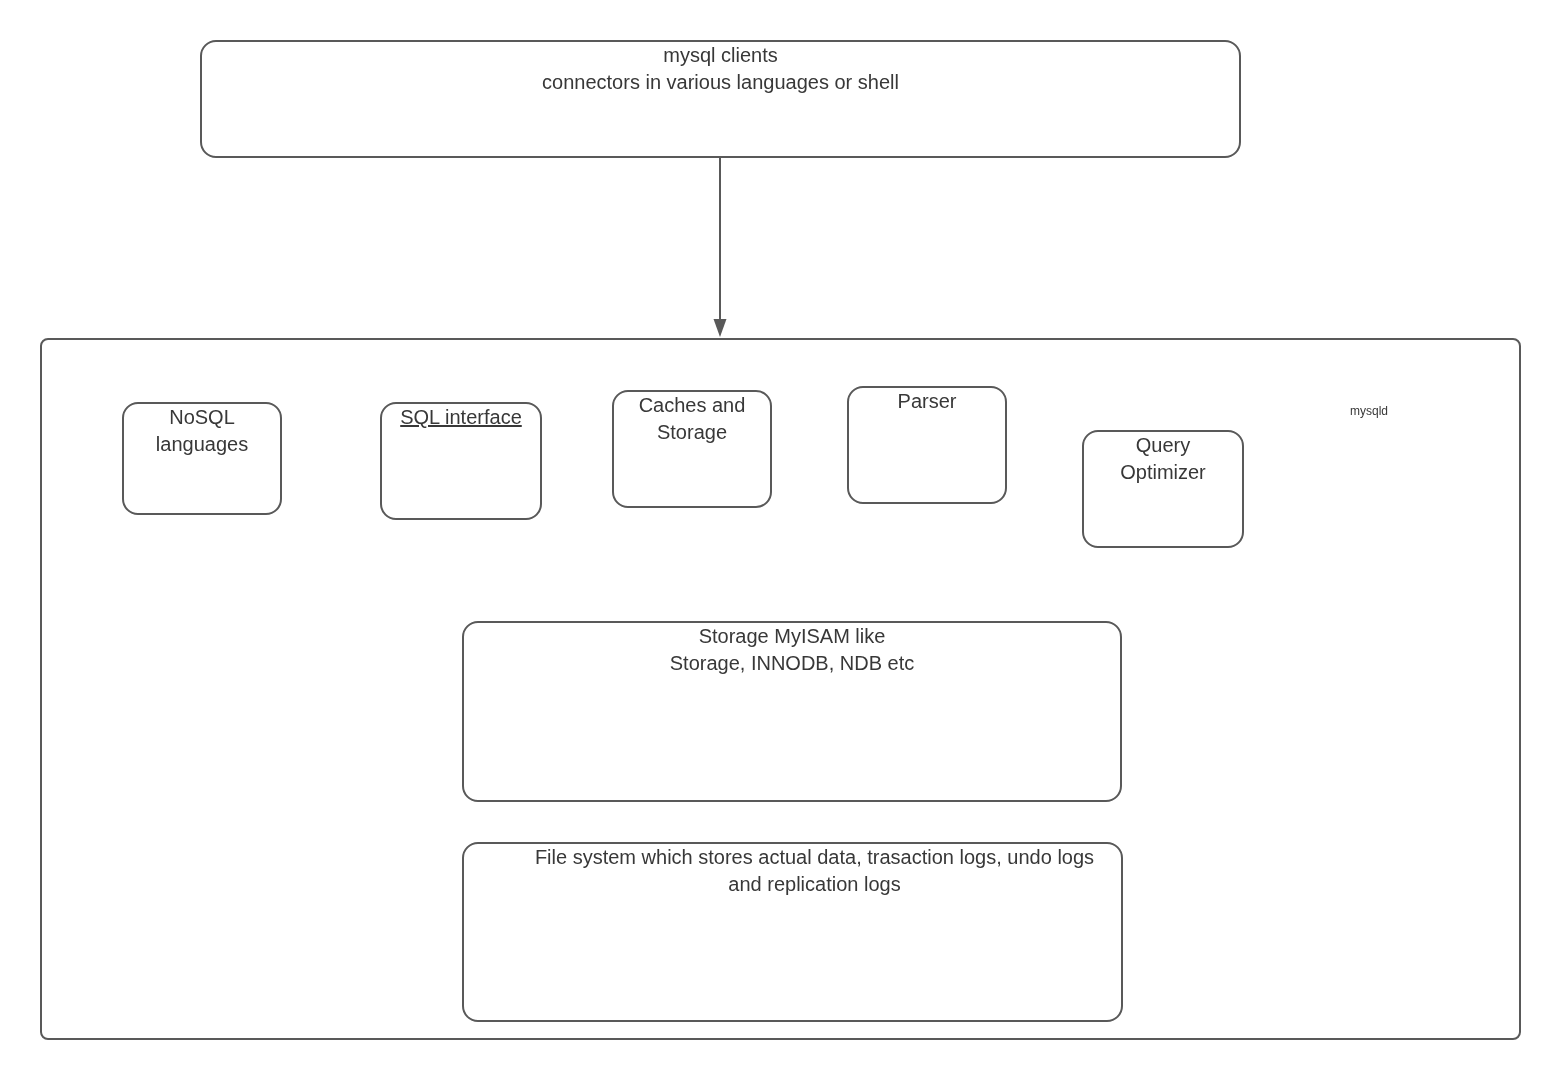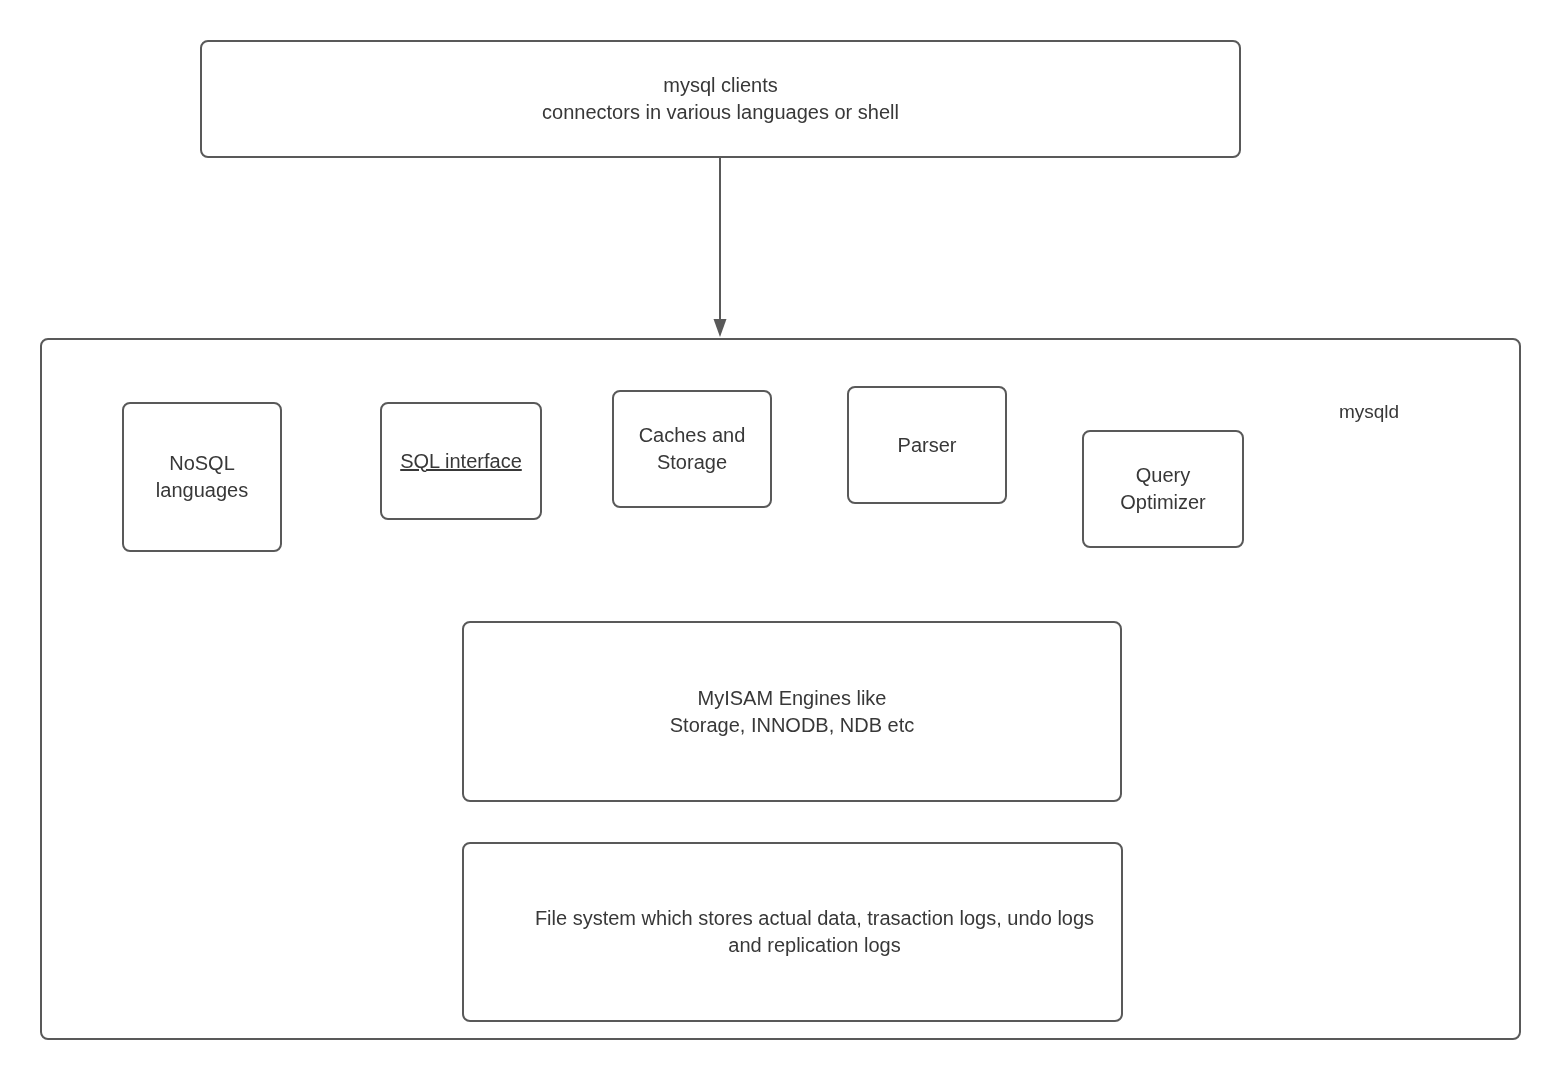--- a/index.html
+++ b/index.html
@@ -19,58 +19,58 @@
     height: 1080px;
     background: var(--bg);
     color: var(--text);
     overflow: hidden;
   }
   .node {
     position: absolute;
     box-sizing: border-box;
     background: #ffffff;
     border: 2px solid var(--border);
-    border-radius: 8px;
+    border-radius: 16px;
     display: flex;
     flex-direction: column;
     align-items: center;
-    justify-content: center;
+    justify-content: flex-start;
     text-align: center;
     font-size: 20px;
     line-height: 27px;
     color: var(--text);
   }
   .container-node {
     position: absolute;
     box-sizing: border-box;
     background: #ffffff;
     border: 2px solid var(--border);
     border-radius: 8px;
   }
   .container-label {
     position: absolute;
     left: 1247px;
     top: 58px;
     width: 160px;
     text-align: center;
-    font-size: 19px;
+    font-size: 12px;
     line-height: 27px;
     color: var(--text);
   }
   .arrow-svg {
     position: absolute;
     left: 705px;
     top: 158px;
     width: 30px;
     height: 180px;
   }
   
   .clients-node  { left: 200px; top: 40px;  width: 1041px; height: 118px; }
   .mysqld-node   { left: 40px;  top: 338px; width: 1481px; height: 702px; }
-  .mod-nosql     { left: 80px;   top: 62px; width: 160px; height: 150px; }
+  .mod-nosql     { left: 80px;   top: 62px; width: 160px; height: 113px; }
   .mod-sql       { left: 338px;  top: 62px; width: 162px; height: 118px; text-decoration: underline; }
   .mod-caches    { left: 570px;  top: 50px; width: 160px; height: 118px; }
   .mod-parser    { left: 805px;  top: 46px; width: 160px; height: 118px; }
   .mod-queryopt  { left: 1040px; top: 62px; width: 162px; height: 118px; margin-top: 28px; }
   .storage-node  { left: 420px;  top: 281px; width: 660px; height: 181px; }
   .fs-node       { left: 420px;  top: 502px; width: 661px; height: 180px; padding-left: 44px; }
 </style>
 </head>
 <body>
 
@@ -107,21 +107,21 @@
     <div class="node mod-parser">
       <div class="line">Parser</div>
     </div>
 
     <div class="node mod-queryopt">
       <div class="line">Query</div>
       <div class="line">Optimizer</div>
     </div>
 
     <div class="node storage-node">
-      <div class="line">MyISAM Engines like</div>
+      <div class="line">Storage MyISAM like</div>
       <div class="line">Storage, INNODB, NDB etc</div>
     </div>
 
     <div class="node fs-node">
       <div class="line">File system which stores actual data, trasaction logs, undo logs</div>
       <div class="line">and replication logs</div>
     </div>
 
   </div>
 

